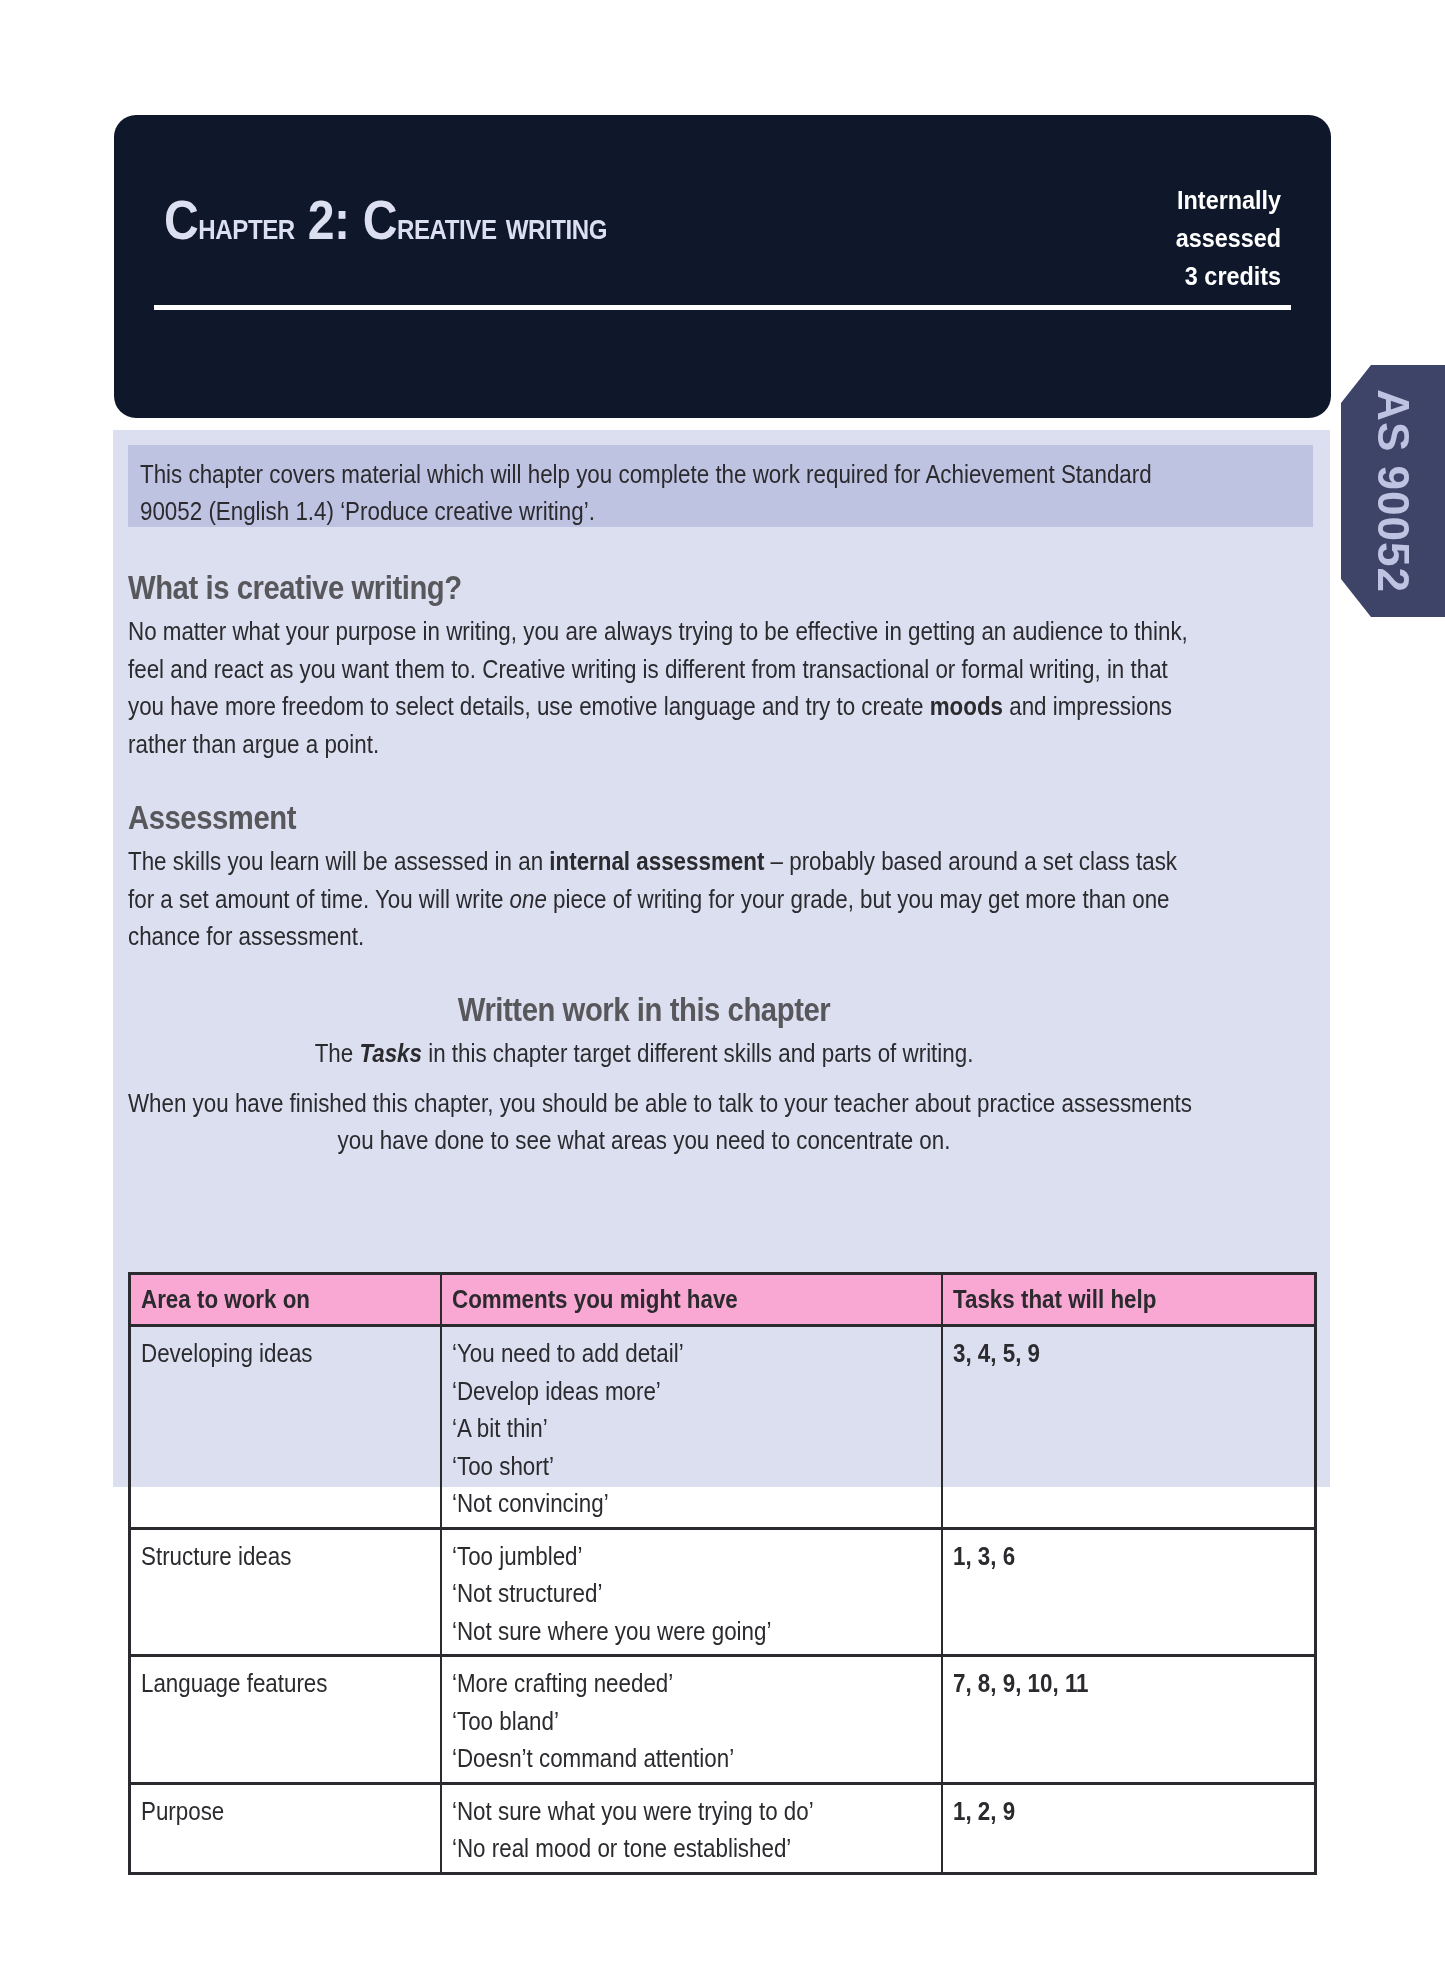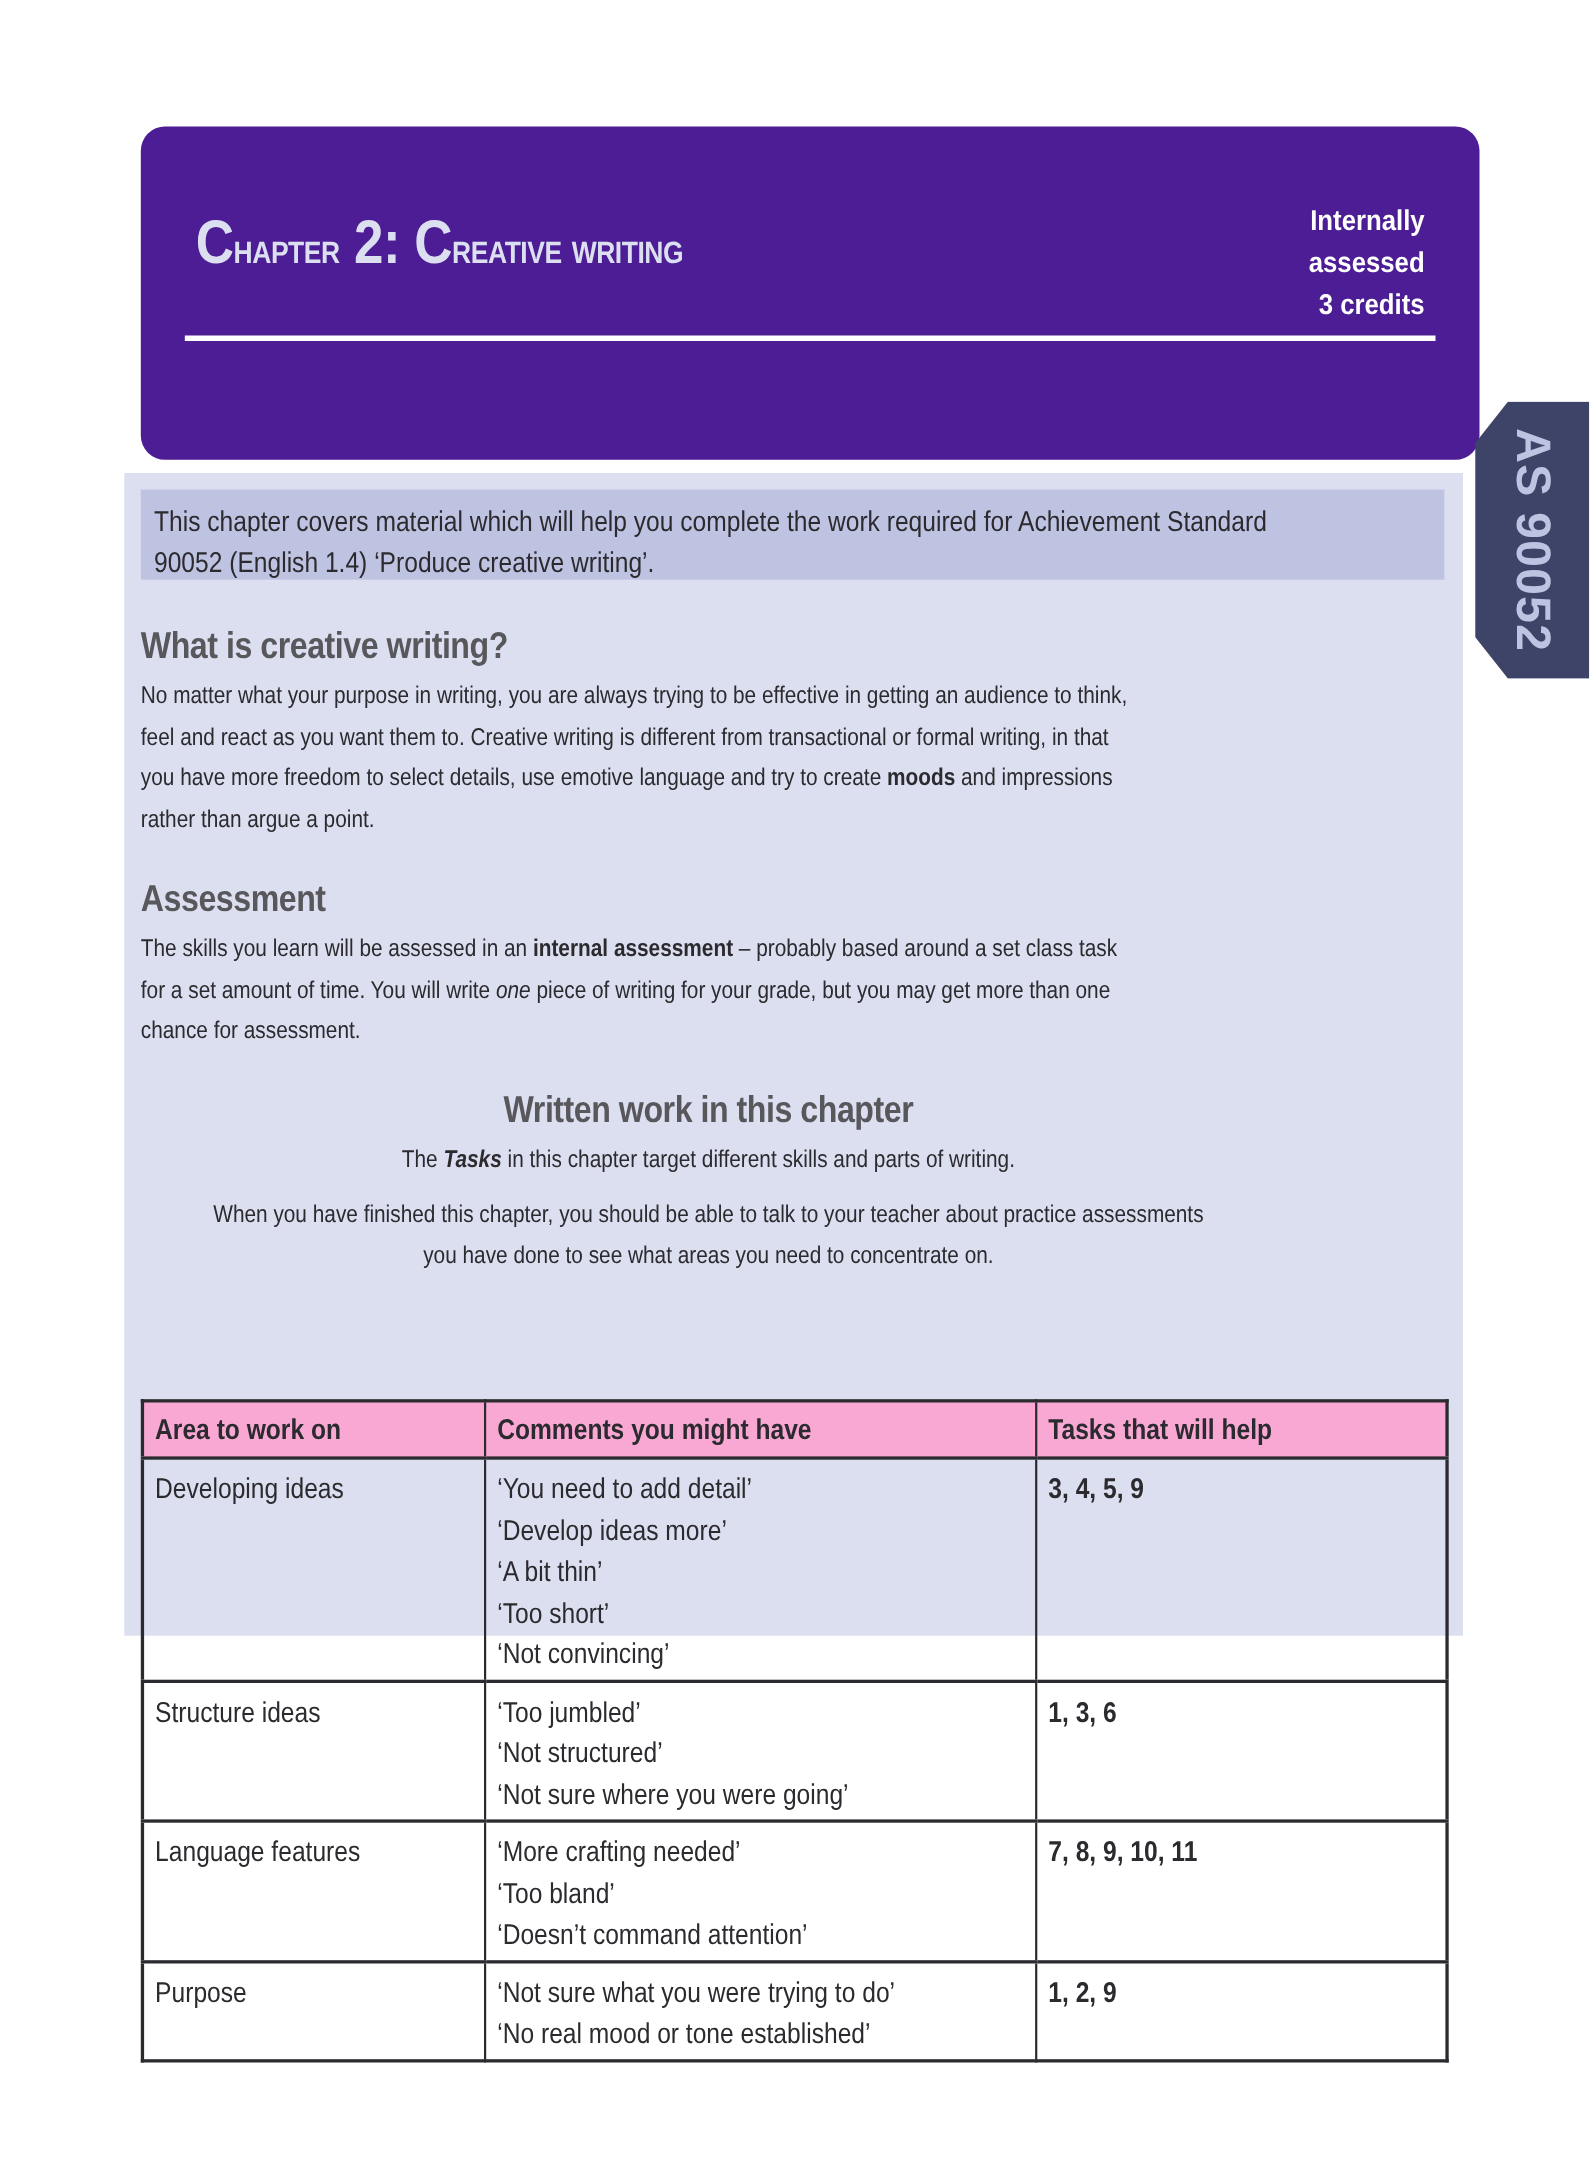--- a/index.html
+++ b/index.html
@@ -1,21 +1,21 @@
 <!DOCTYPE html>
 <html><head>
 <meta charset="utf-8">
 <style>
   * { box-sizing: border-box; margin: 0; padding: 0; }
   html, body { width: 1445px; height: 1978px; background: #ffffff; overflow: hidden; }
   body { position: relative; font-family: "Liberation Sans", sans-serif; color: #2b2a2e; }
 
   .header-box {
-    position: absolute; left: 128px; top: 115px; width: 1217px; height: 303px;
-    background: #4c1d95; border-radius: 22px;
+    position: absolute; left: 114px; top: 115px; width: 1217px; height: 303px;
+    background: #0f172a; border-radius: 22px;
   }
   .chapter-title {
     position: absolute; left: 50px; top: 72px;
     font-family: "Liberation Sans", sans-serif; font-weight: bold;
     color: #dcdff0; font-size: 40px; letter-spacing: -0.5px;
     font-variant: small-caps; transform: scaleX(0.86); transform-origin: left center;
     white-space: nowrap;
   }
   .chapter-title .big { font-size: 56px; }
   .assess-info {
@@ -47,21 +47,21 @@
     background: #bfc3e2; padding: 11px 12px 0 12px;
     font-size: 26px; line-height: 37px;
   }
   .cond { display: inline-block; transform: scaleX(0.86); transform-origin: left center; white-space: nowrap; }
 
   .section { position: absolute; left: 15px; width: 1200px; }
   .section-heading {
     font-size: 34px; font-weight: bold; color: #58575c; letter-spacing: -0.5px;
     transform: scaleX(0.86); transform-origin: left center; white-space: nowrap;
   }
-  .para { font-size: 22px; line-height: 37.5px; }
+  .para { font-size: 26px; line-height: 37.5px; }
   .para .line { display: block; transform: scaleX(0.86); transform-origin: left center; white-space: nowrap; }
   b { font-weight: bold; }
   .tasks-em { font-weight: bold; font-style: italic; }
 
   .task-table {
     position: absolute; left: 15px; top: 842px; width: 1189px;
     border-collapse: collapse; font-size: 26px;
     border: 3px solid #2b2a2e;
   }
   .task-table th, .task-table td {

